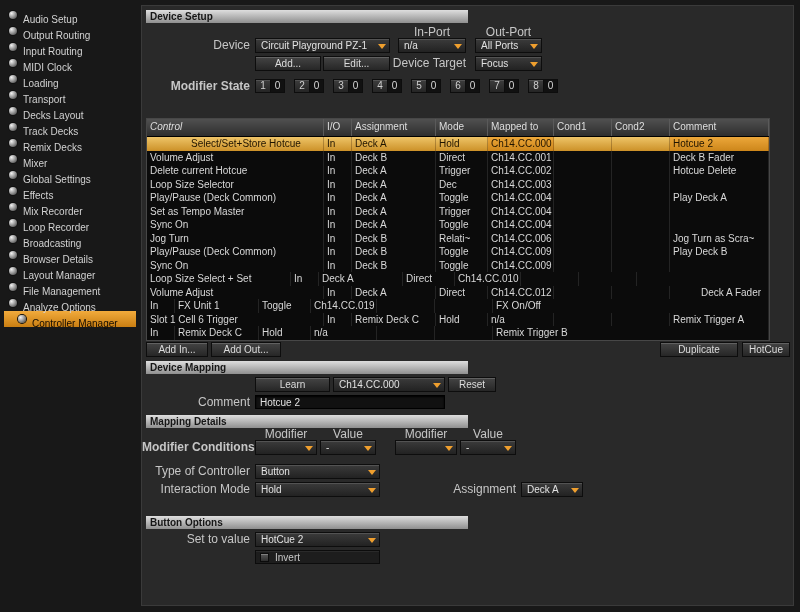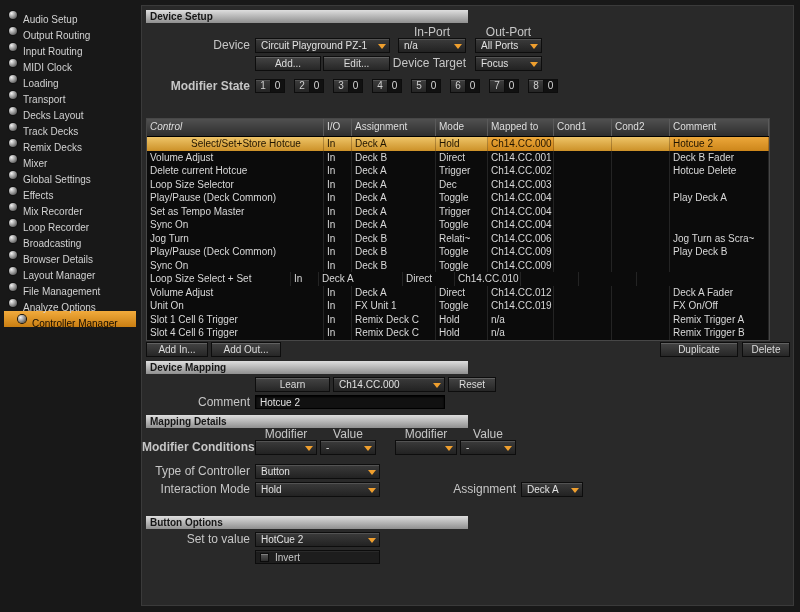--- a/index.html
+++ b/index.html
@@ -338,59 +338,57 @@
           <div class="cell" style="flex: 1 1 0%;"></div>
         </div>
         <div class="trow">
           <div class="cell" style="width: 177px;">Volume Adjust</div>
           <div class="cell" style="width: 28px;">In</div>
           <div class="cell" style="width: 84px;">Deck A</div>
           <div class="cell" style="width: 52px;">Direct</div>
           <div class="cell" style="width: 66px;">Ch14.CC.012</div>
           <div class="cell" style="width: 58px;"></div>
           <div class="cell" style="width: 58px;"></div>
-          <div class="cell" style="flex: 1 1 0%;">Deck A Fader</div>
-        </div>
-        <div class="trow">
-          <div class="cell" style="width: 177px;">Unit On</div>
+          <div class="cell" style="flex: 1 1 0%; margin-left: 28px;">Deck A Fader</div>
+        </div>
+        <div class="trow">
           <div class="cell" style="width: 28px;">In</div>
           <div class="cell" style="width: 84px;">FX Unit 1</div>
           <div class="cell" style="width: 52px;">Toggle</div>
           <div class="cell" style="width: 66px;">Ch14.CC.019</div>
           <div class="cell" style="width: 58px;"></div>
           <div class="cell" style="width: 58px;"></div>
           <div class="cell" style="flex: 1 1 0%;">FX On/Off</div>
         </div>
         <div class="trow">
           <div class="cell" style="width: 177px;">Slot 1 Cell 6 Trigger</div>
           <div class="cell" style="width: 28px;">In</div>
           <div class="cell" style="width: 84px;">Remix Deck C</div>
           <div class="cell" style="width: 52px;">Hold</div>
           <div class="cell" style="width: 66px;">n/a</div>
           <div class="cell" style="width: 58px;"></div>
           <div class="cell" style="width: 58px;"></div>
           <div class="cell" style="flex: 1 1 0%;">Remix Trigger A</div>
         </div>
         <div class="trow">
-          <div class="cell" style="width: 177px;">Slot 4 Cell 6 Trigger</div>
           <div class="cell" style="width: 28px;">In</div>
           <div class="cell" style="width: 84px;">Remix Deck C</div>
           <div class="cell" style="width: 52px;">Hold</div>
           <div class="cell" style="width: 66px;">n/a</div>
           <div class="cell" style="width: 58px;"></div>
           <div class="cell" style="width: 58px;"></div>
           <div class="cell" style="flex: 1 1 0%;">Remix Trigger B</div>
         </div>
       </div>
   </div>
 
   <div class="btn" style="left:4px;top:336px;width:62px">Add In...</div>
   <div class="btn" style="left:69px;top:336px;width:70px">Add Out...</div>
   <div class="btn" style="left:518px;top:336px;width:78px">Duplicate</div>
-  <div class="btn" style="left:600px;top:336px;width:48px">Delete</div>
+  <div class="btn" style="left:600px;top:336px;width:48px">HotCue</div>
 
   <div class="sec-header" style="top:355px">Device Mapping</div>
 
   <div class="btn" style="left:113px;top:371px;width:75px">Learn</div>
   <div class="dd" style="left:191px;top:371px;width:112px">
     <span class="dd-text">Ch14.CC.000</span>
     <span class="dd-arrow"></span>
   </div>
   <div class="btn" style="left:306px;top:371px;width:48px">Reset</div>
 

